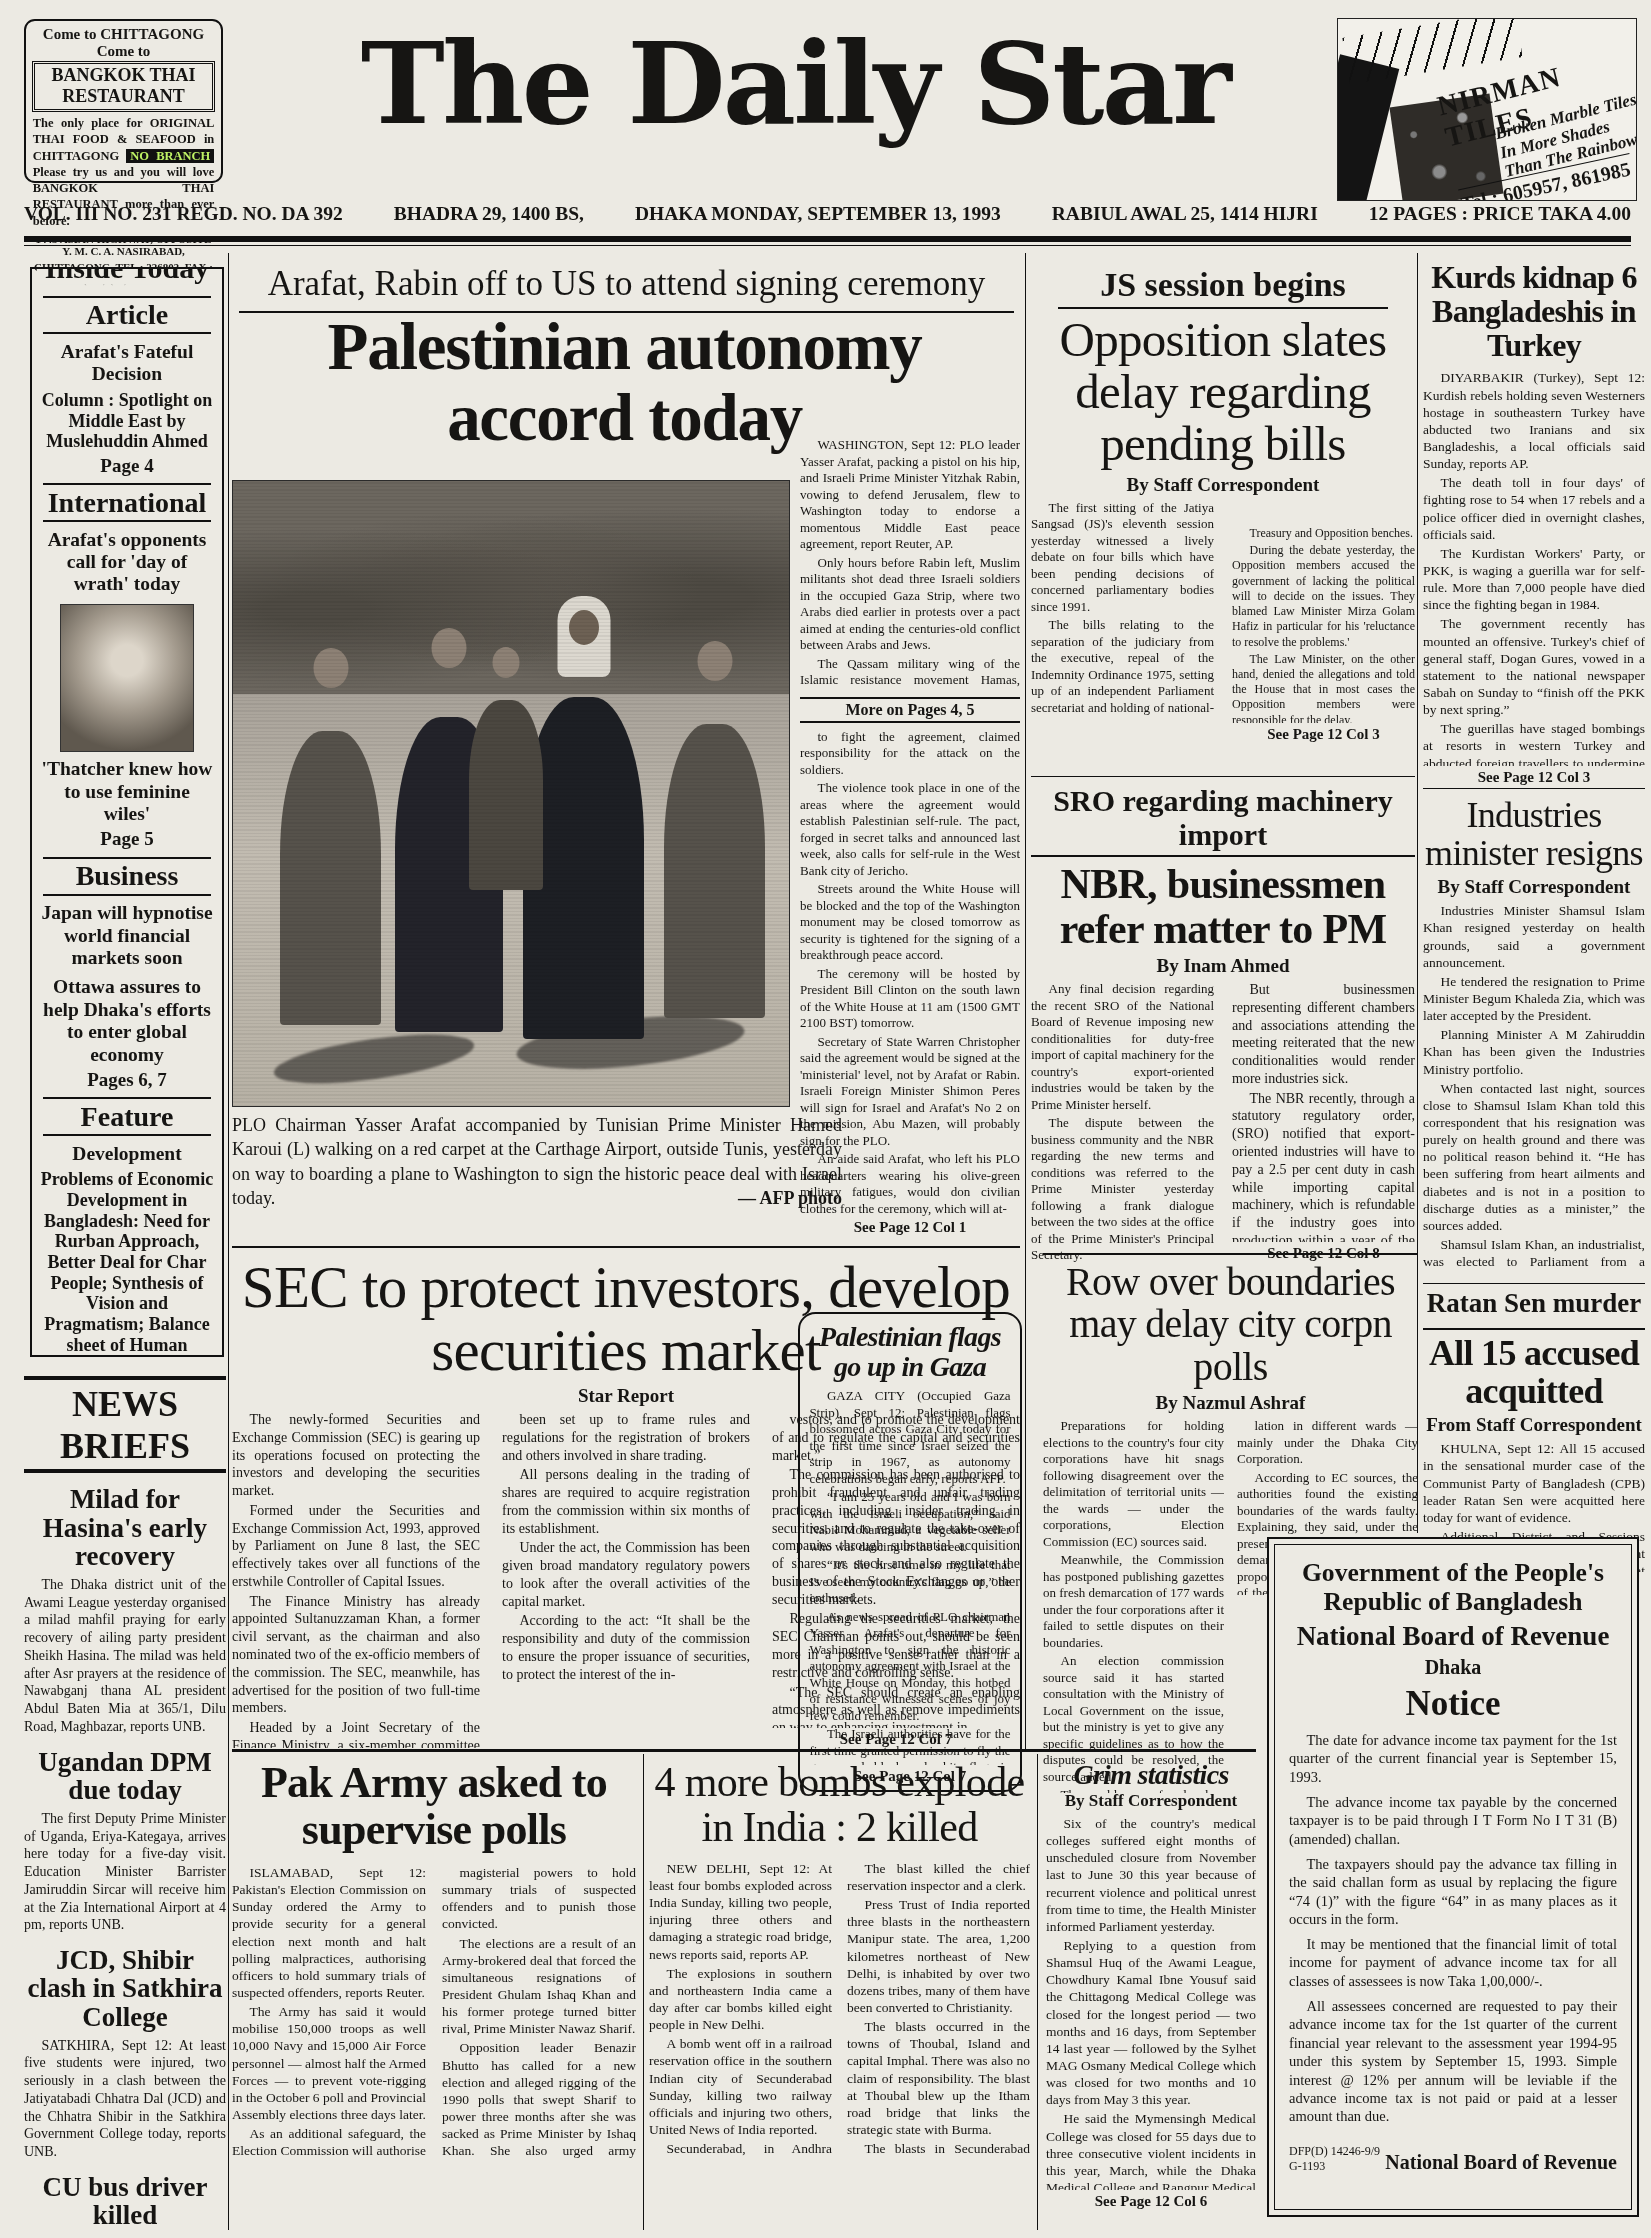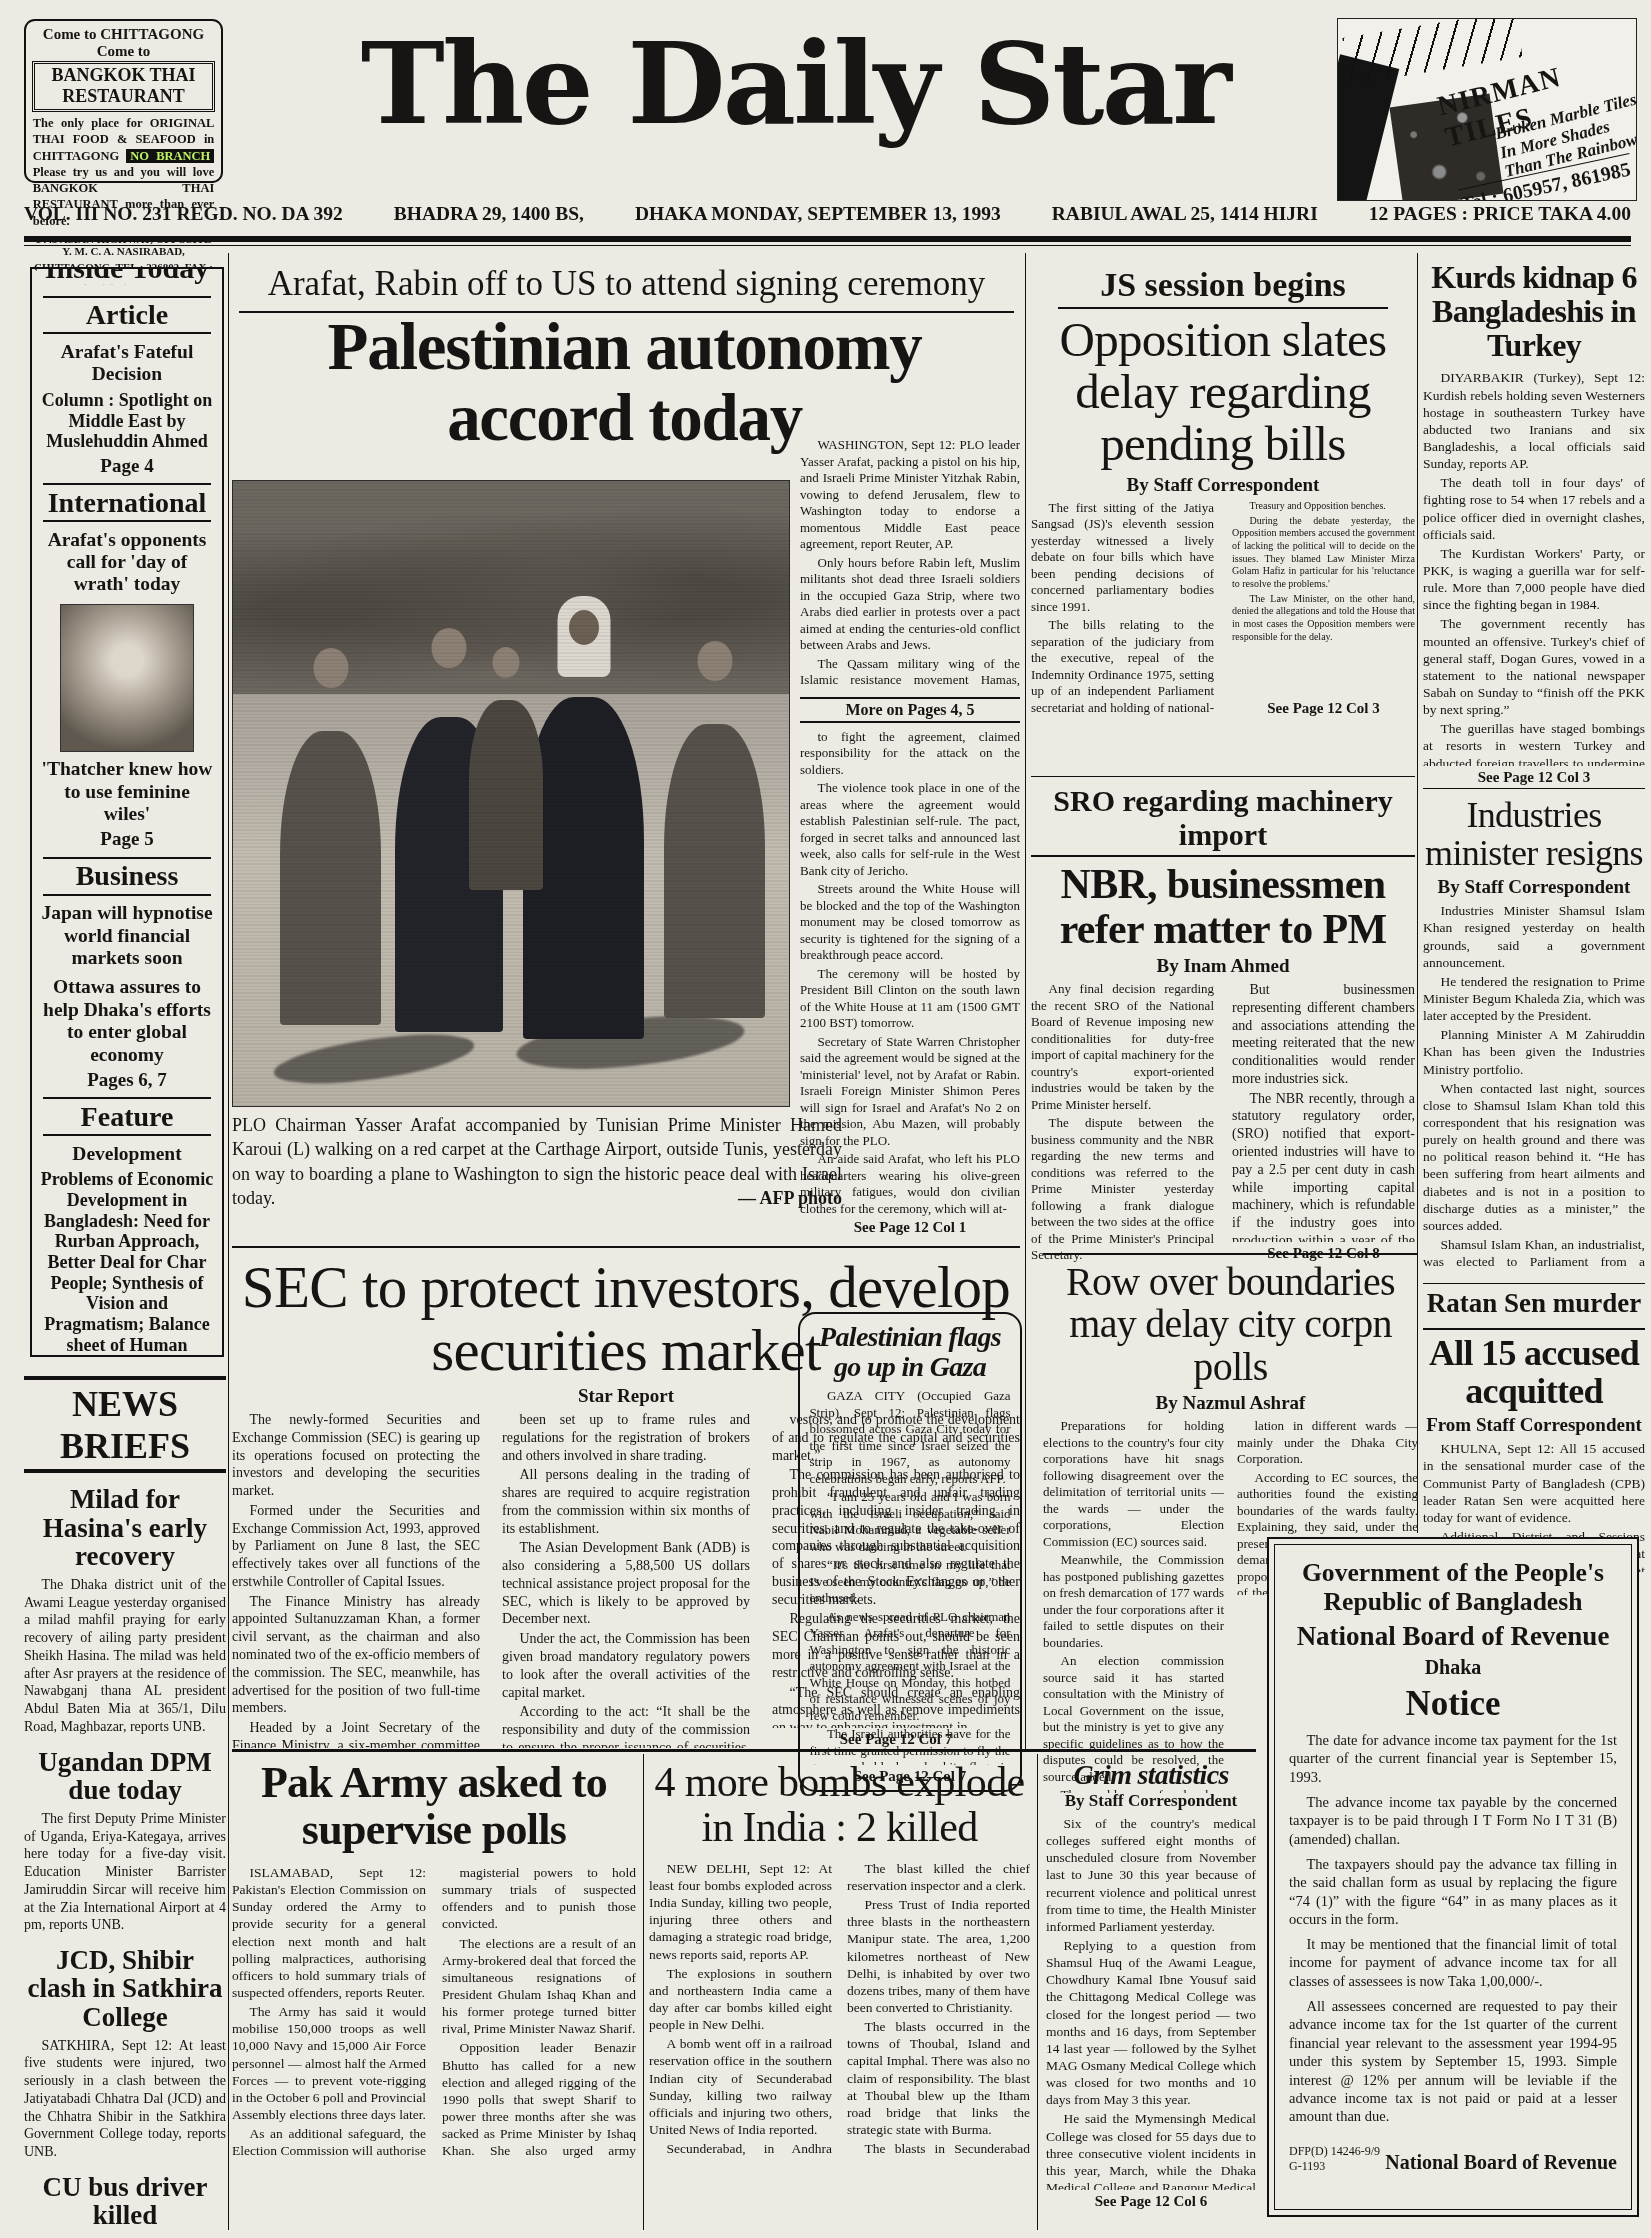--- a/index.html
+++ b/index.html
@@ -290,21 +290,21 @@
   <div class="abs js">
     <div class="kick">JS session begins</div>
     <div class="art-head">Opposition slates delay regarding pending bills</div>
     <div class="byline">By Staff Correspondent</div>
     <div class="cols">
       <div class="col jtext clip" style="height:217px;">
           <p>The first sitting of the Jatiya Sangsad (JS)'s eleventh session yesterday witnessed a lively debate on four bills which have been pending decisions of concerned parliamentary bodies since 1991.</p>
           <p>The bills relating to the separation of the judiciary from the executive, repeal of the Indemnity Ordinance 1975, setting up of an independent Parliament secretariat and holding of national-level elections under a caretaker government, were referred to four separate parliamentary bodies for reports on the issues.</p>
         </div>
       <div class="col">
-        <div class="jtext clip" style="height:197px;font-size:10px;">
+        <div class="jtext clip" style="height:197px;font-size:12px;margin-top:26px;">
             <p>Treasury and Opposition benches.</p>
             <p>During the debate yesterday, the Opposition members accused the government of lacking the political will to decide on the issues. They blamed Law Minister Mirza Golam Hafiz in particular for his 'reluctance to resolve the problems.'</p>
             <p>The Law Minister, on the other hand, denied the allegations and told the House that in most cases the Opposition members were responsible for the delay.</p>
           </div>
         <div class="see-ref">See Page 12 Col 3</div>
       </div>
     </div>
   </div>
 
   <div class="abs nbr">
@@ -368,21 +368,20 @@
     <div class="cols">
       <div class="col jtext clip" style="height:337px;">
           <p>The newly-formed Securities and Exchange Commission (SEC) is gearing up its operations focused on protecting the investors and developing the securities market.</p>
           <p>Formed under the Securities and Exchange Commission Act, 1993, approved by Parliament on June 8 last, the SEC effectively takes over all functions of the erstwhile Controller of Capital Issues.</p>
           <p>The Finance Ministry has already appointed Sultanuzzaman Khan, a former civil servant, as the chairman and also nominated two of the ex-officio members of the commission. The SEC, meanwhile, has advertised for the position of two full-time members.</p>
           <p>Headed by a Joint Secretary of the Finance Ministry, a six-member committee has also</p>
         </div>
       <div class="col jtext clip" style="height:337px;">
           <p>been set up to frame rules and regulations for the registration of brokers and others involved in share trading.</p>
           <p>All persons dealing in the trading of shares are required to acquire registration from the commission within six months of its establishment.</p>
-          <p>The Asian Development Bank (ADB) is also considering a 5,88,500 US dollars technical assistance project proposal for the SEC, which is likely to be approved by December next.</p>
           <p>Under the act, the Commission has been given broad mandatory regulatory powers to look after the overall activities of the capital market.</p>
           <p>According to the act: “It shall be the responsibility and duty of the commission to ensure the proper issuance of securities, to protect the interest of the in-</p>
         </div>
       <div class="col">
         <div class="jtext clip" style="height:317px;font-size:14px;">
             <p>vestors, and to promote the development of and to regulate the capital and securities market.”</p>
             <p>The commission has been authorised to prohibit fraudulent and unfair trading practices, including insider trading in securities, and to regulate the take-over of companies through substantial acquisition of shares or stock and also regulate the business of the Stock Exchanges or other securities markets.</p>
             <p>Regulating the securities market, the SEC Chairman points out, should be seen more in a positive sense rather than in a restrictive and controlling sense.</p>
             <p>“The SEC should create an enabling atmosphere as well as remove impediments on way to enhancing investment in</p>
           </div>

